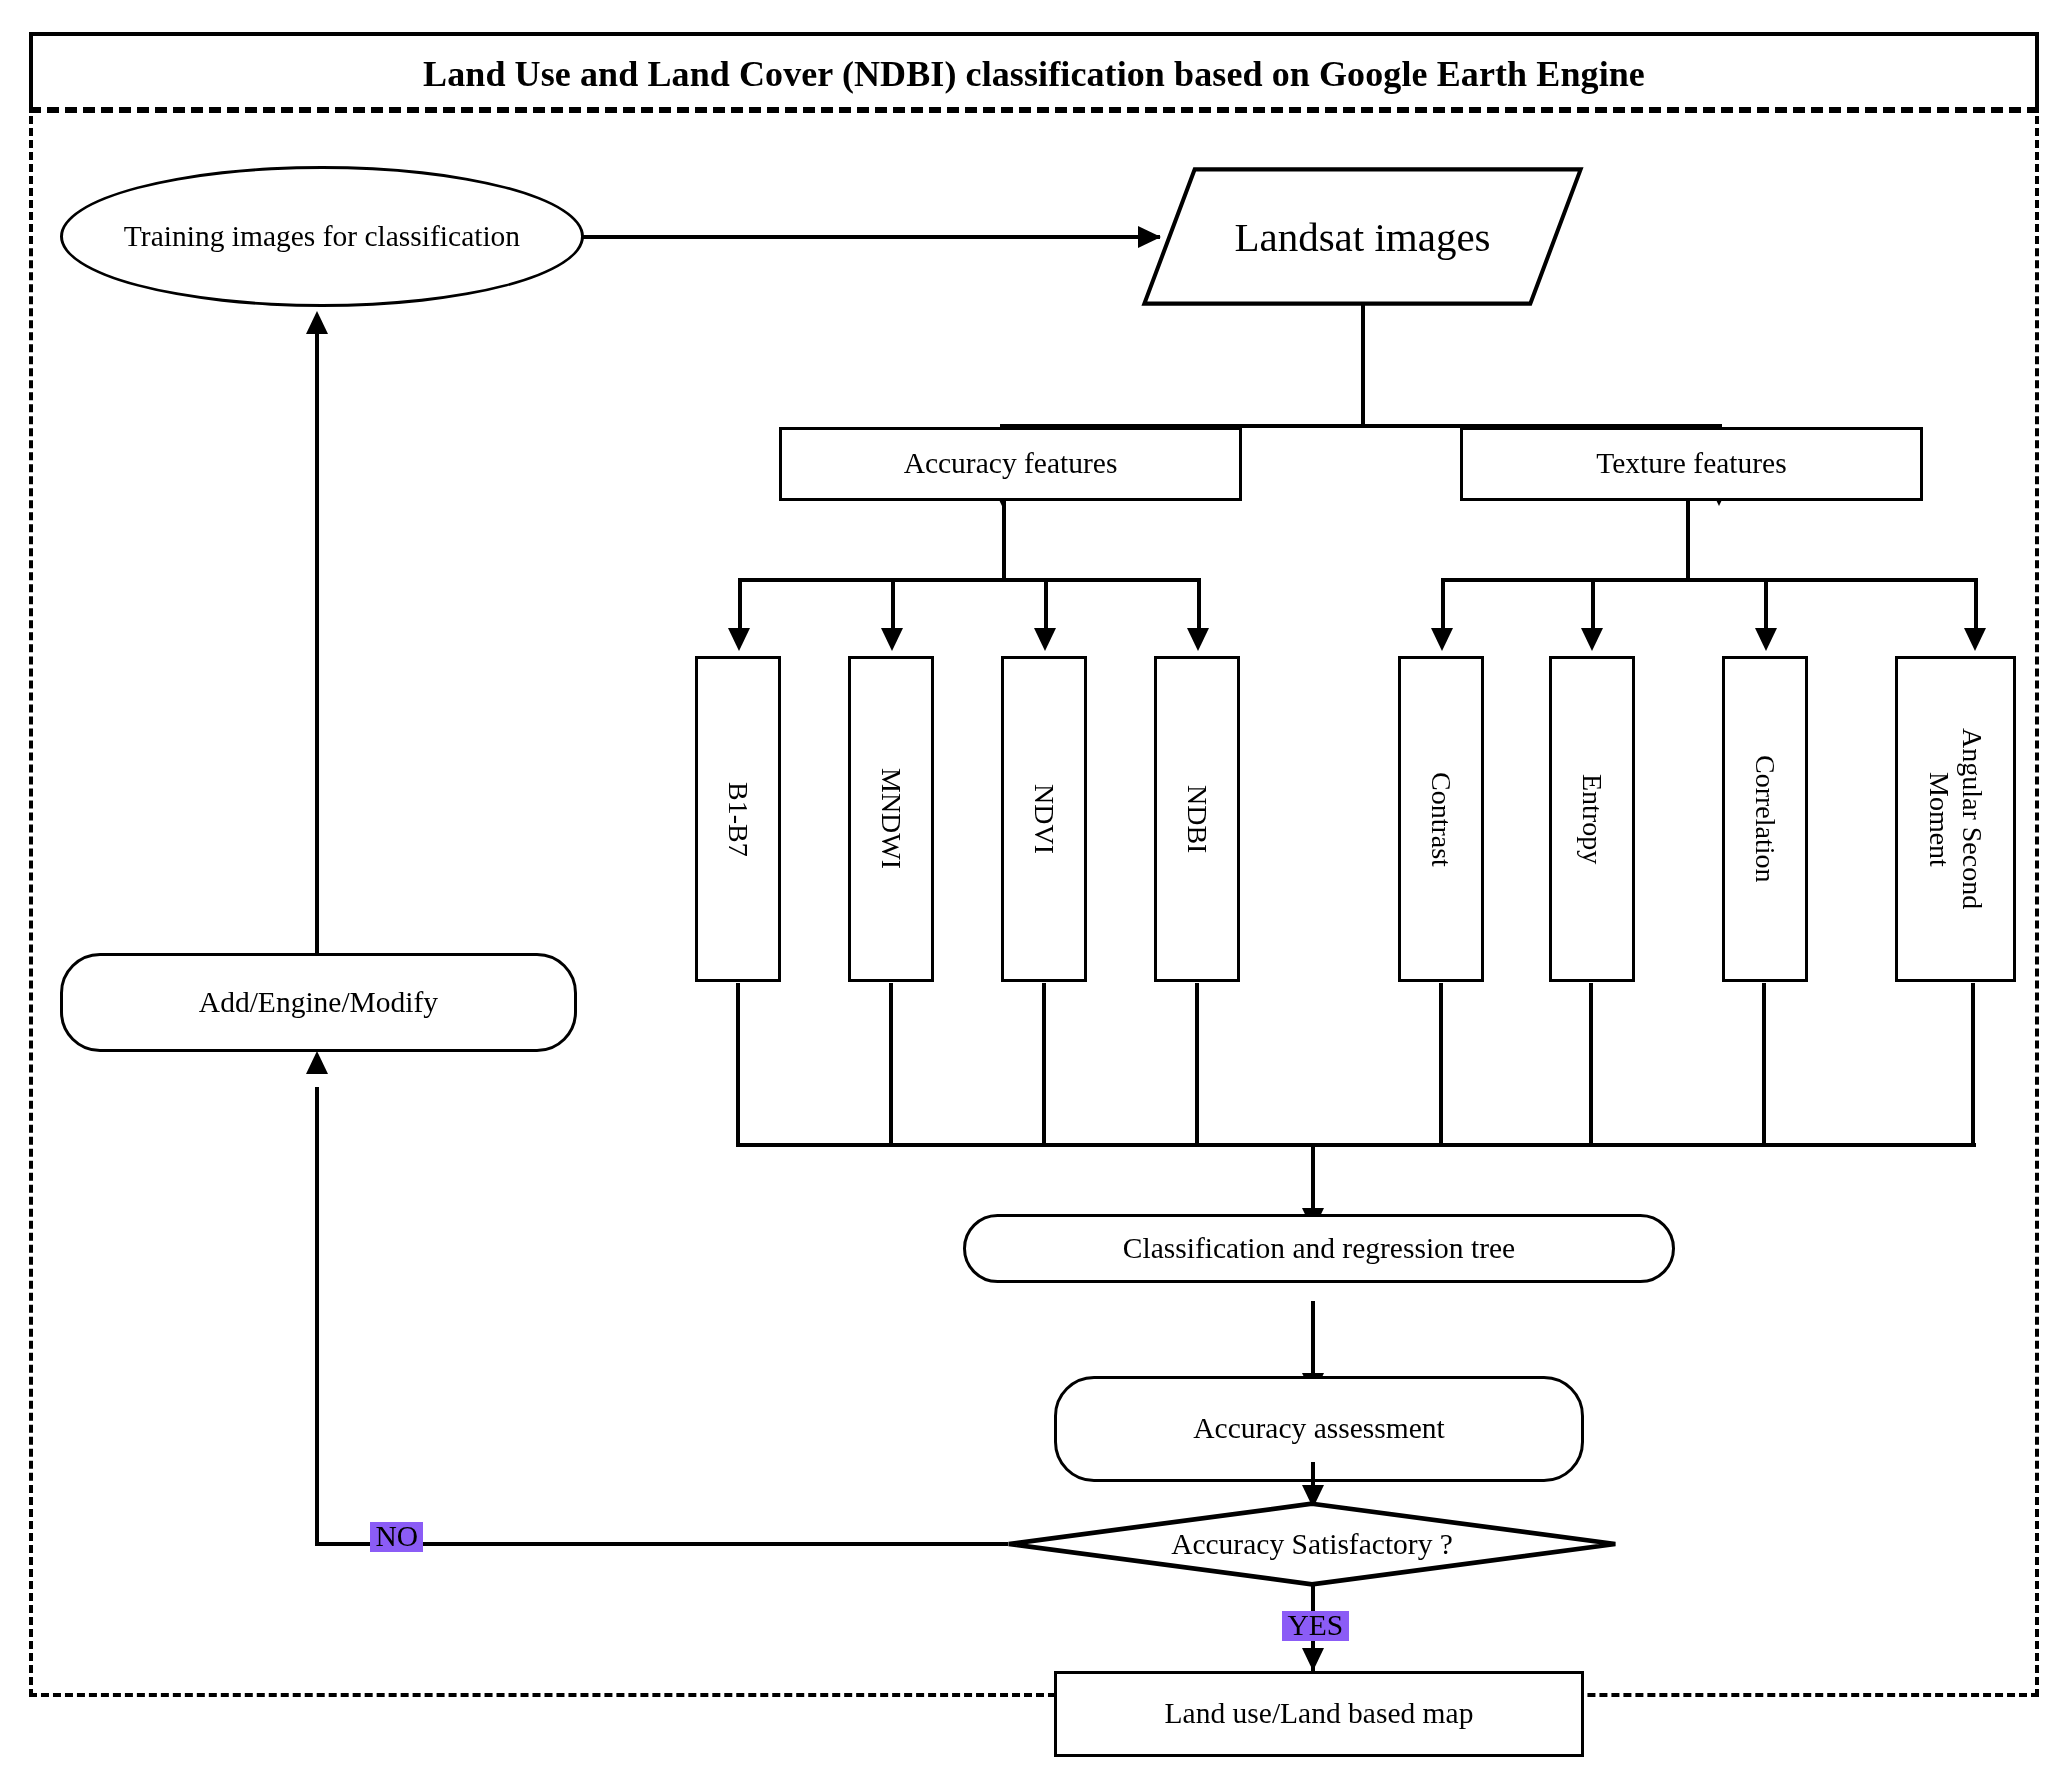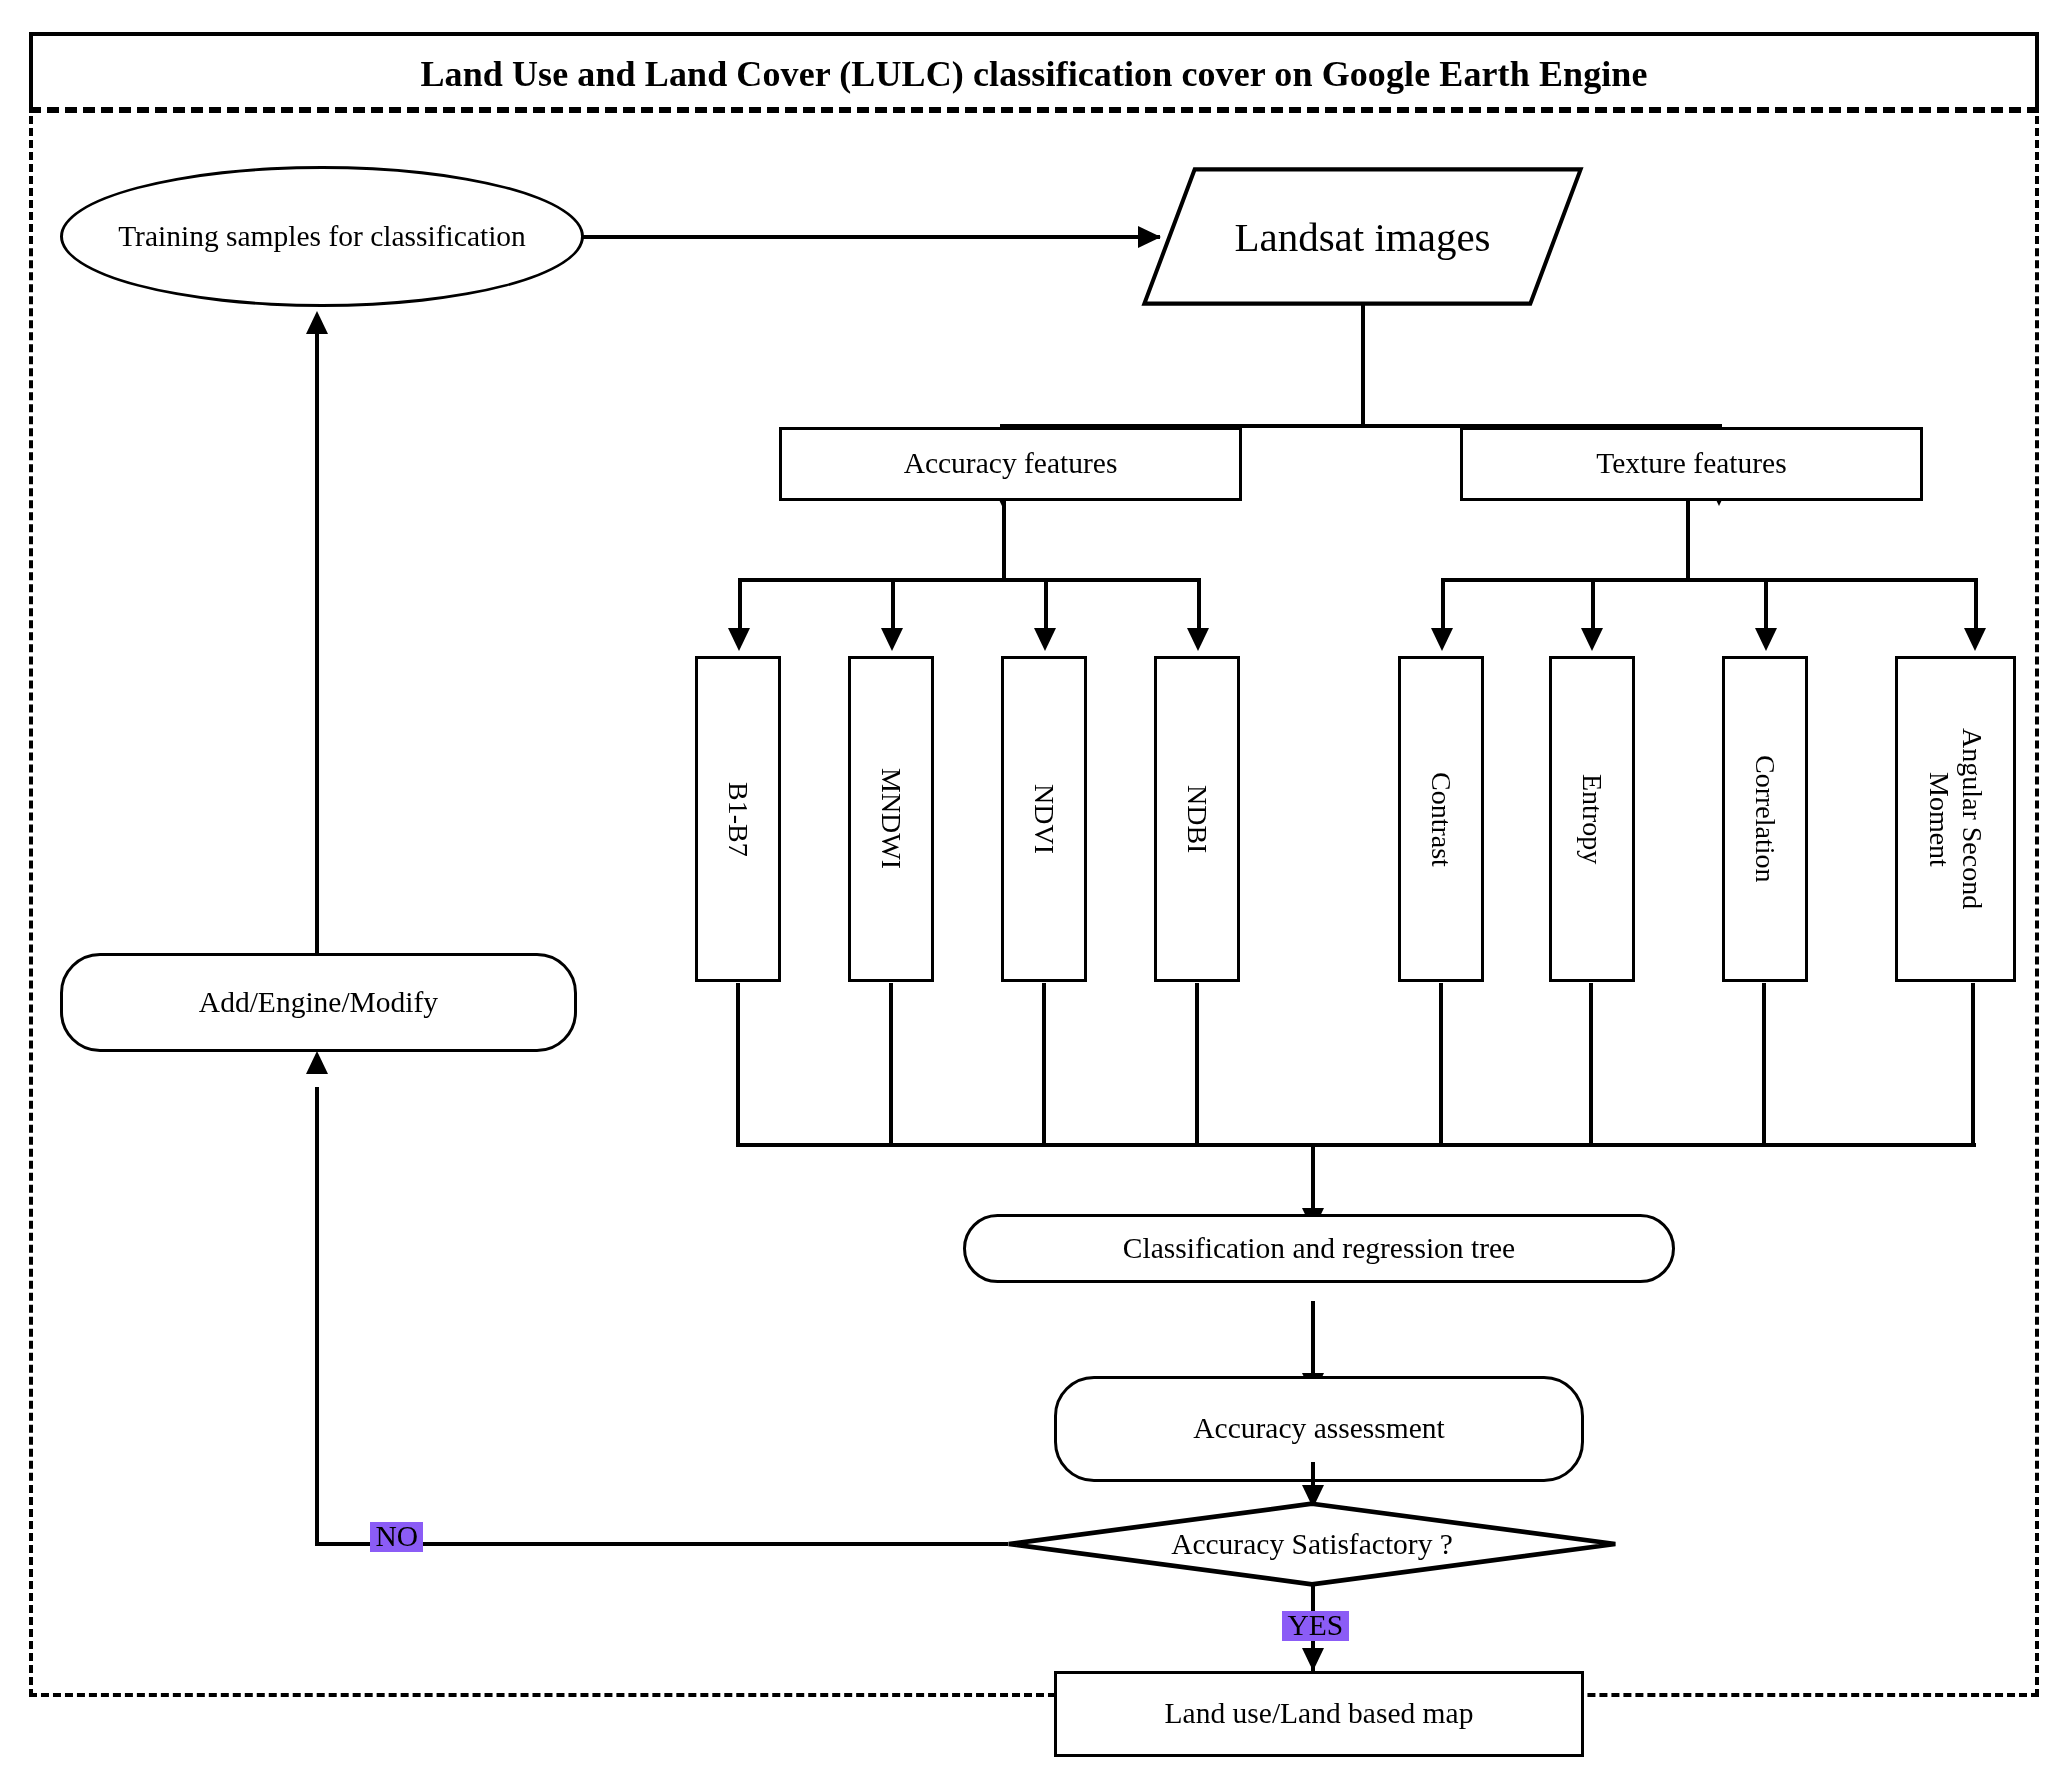--- a/index.html
+++ b/index.html
@@ -138,26 +138,26 @@
   }
 </style>
 </head>
 <body>
 
 <div id="root">
 
   <div class="outer-frame"></div>
 
   <div class="title-band">
-    <div class="title-text">Land Use and Land Cover (LULC) classification cover on Google Earth Engine</div>
+    <div class="title-text">Land Use and Land Cover (NDBI) classification based on Google Earth Engine</div>
   </div>
   <div class="title-divider"></div>
 
   <div class="node ellipse" style="left:60px; top:166px; width:524px; height:141px;">
-    <span>Training samples for classification</span>
+    <span>Training images for classification</span>
   </div>
 
   <div class="hline" style="left:581px; top:235px; width:579px;"></div>
   <div class="arrow-right" style="left:1138px; top:226px;"></div>
 
   <div class="parallelogram" style="left:1141px; top:166px; width:443px; height:141px;">
     <svg width="443" height="141" viewBox="0 0 660 210" aria-hidden="true">
       <polygon points="80,5 655,5 580,205 5,205" fill="#ffffff" stroke="#000000" stroke-width="6"></polygon>
     </svg>
     <div class="plabel">Landsat images</div>

